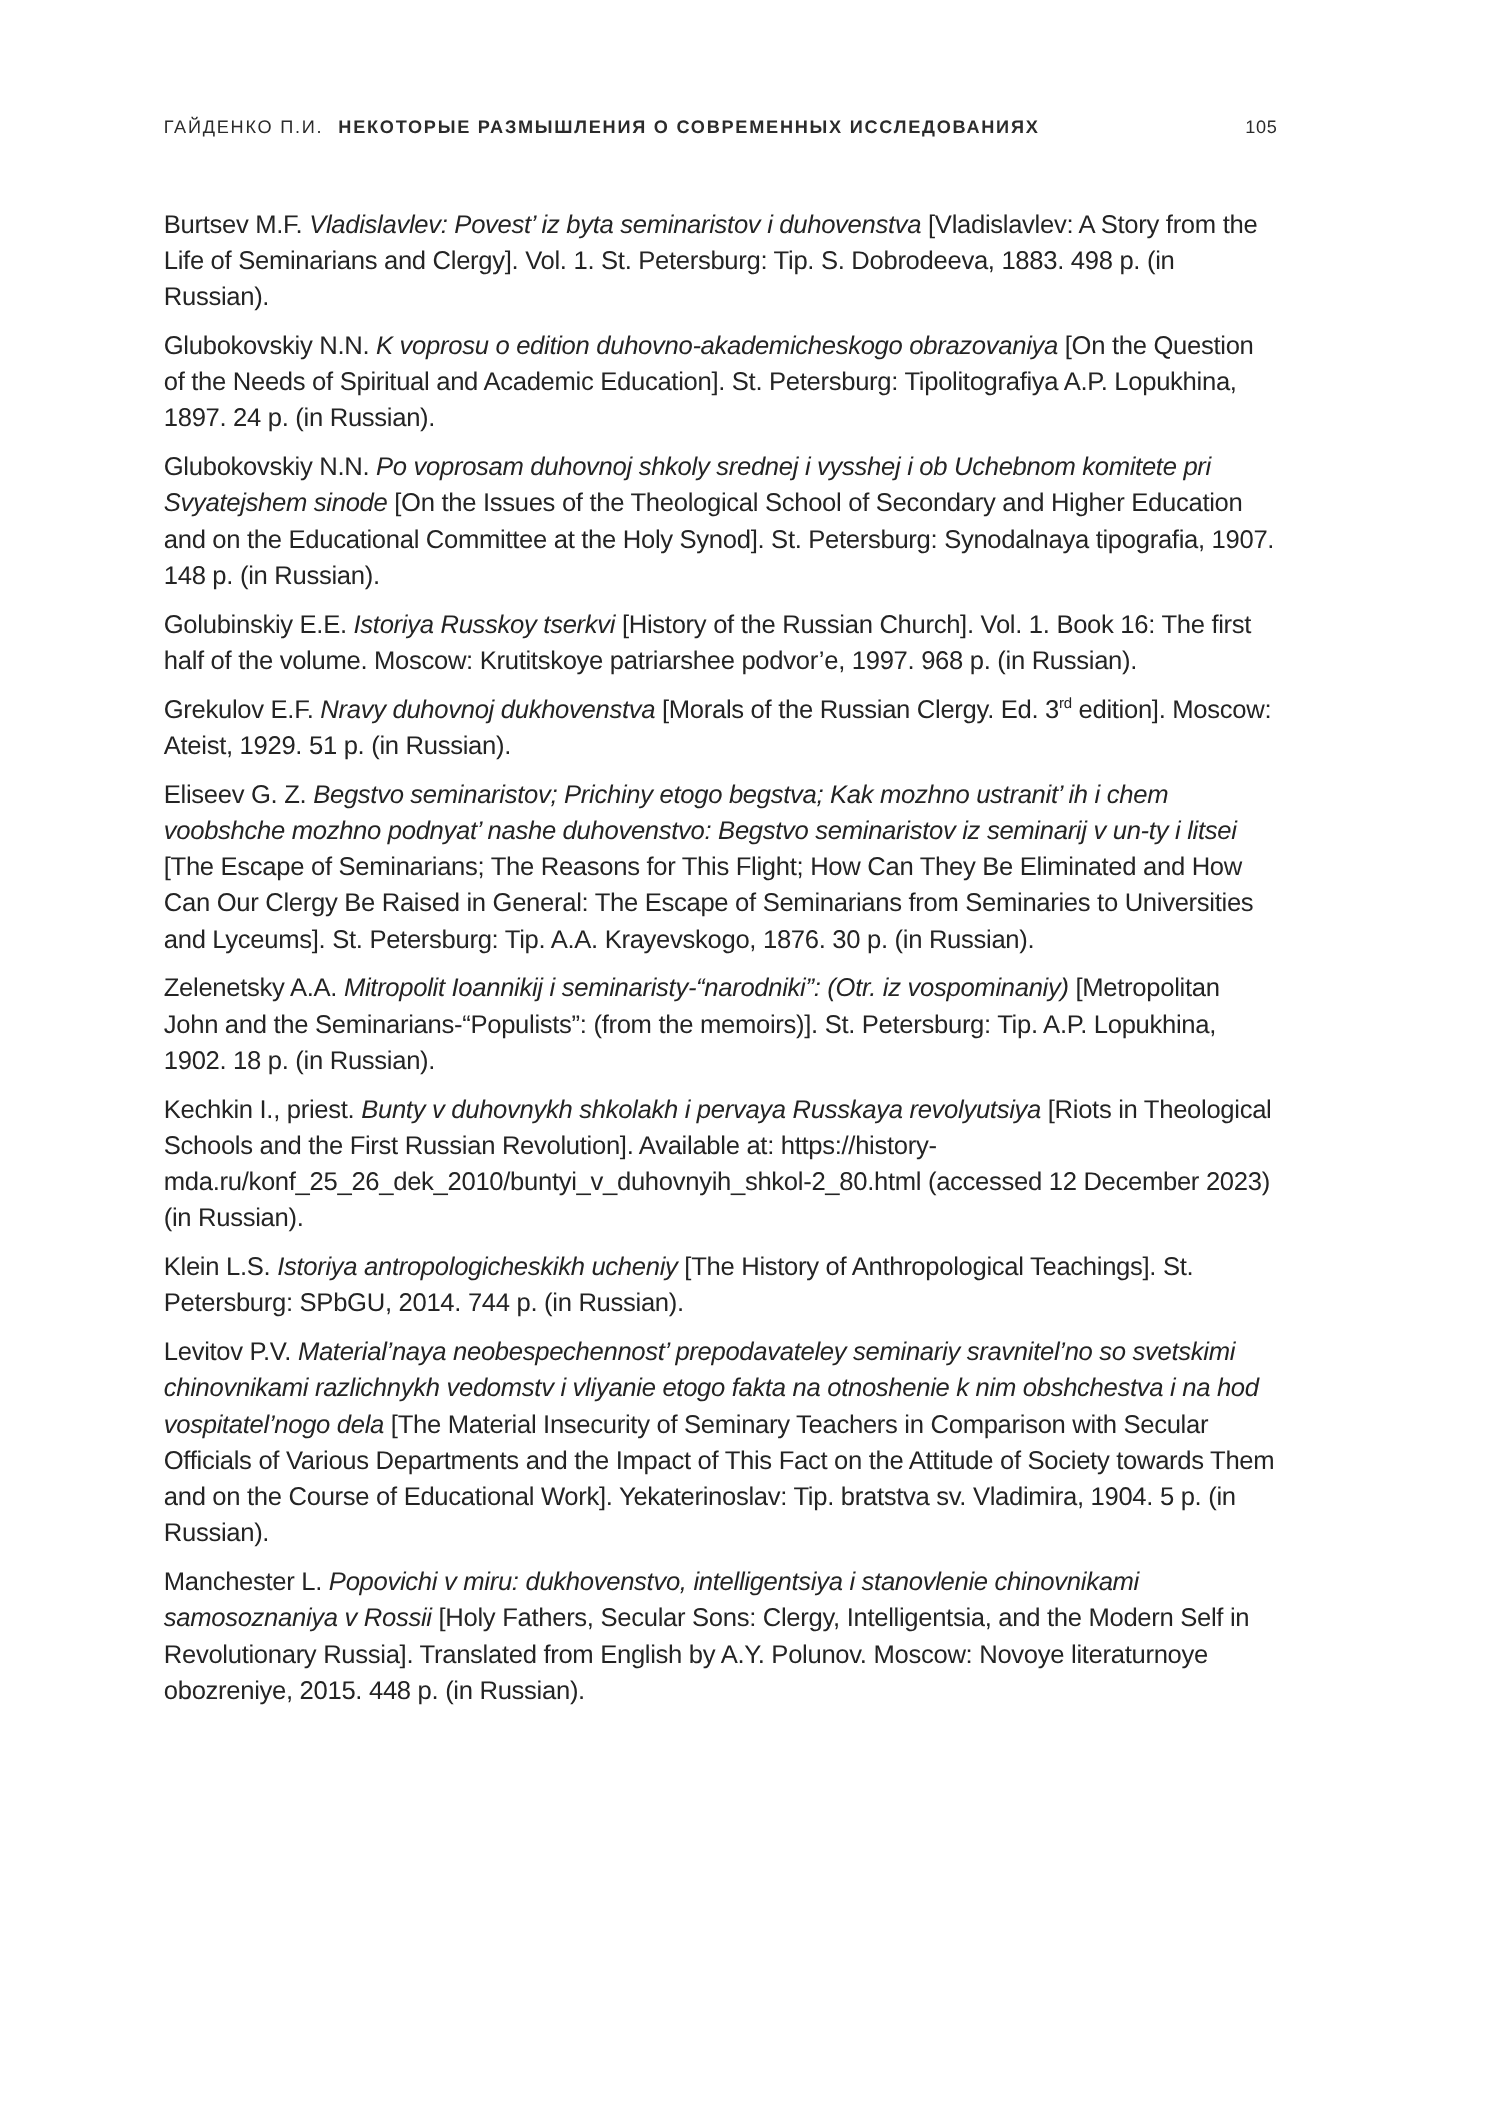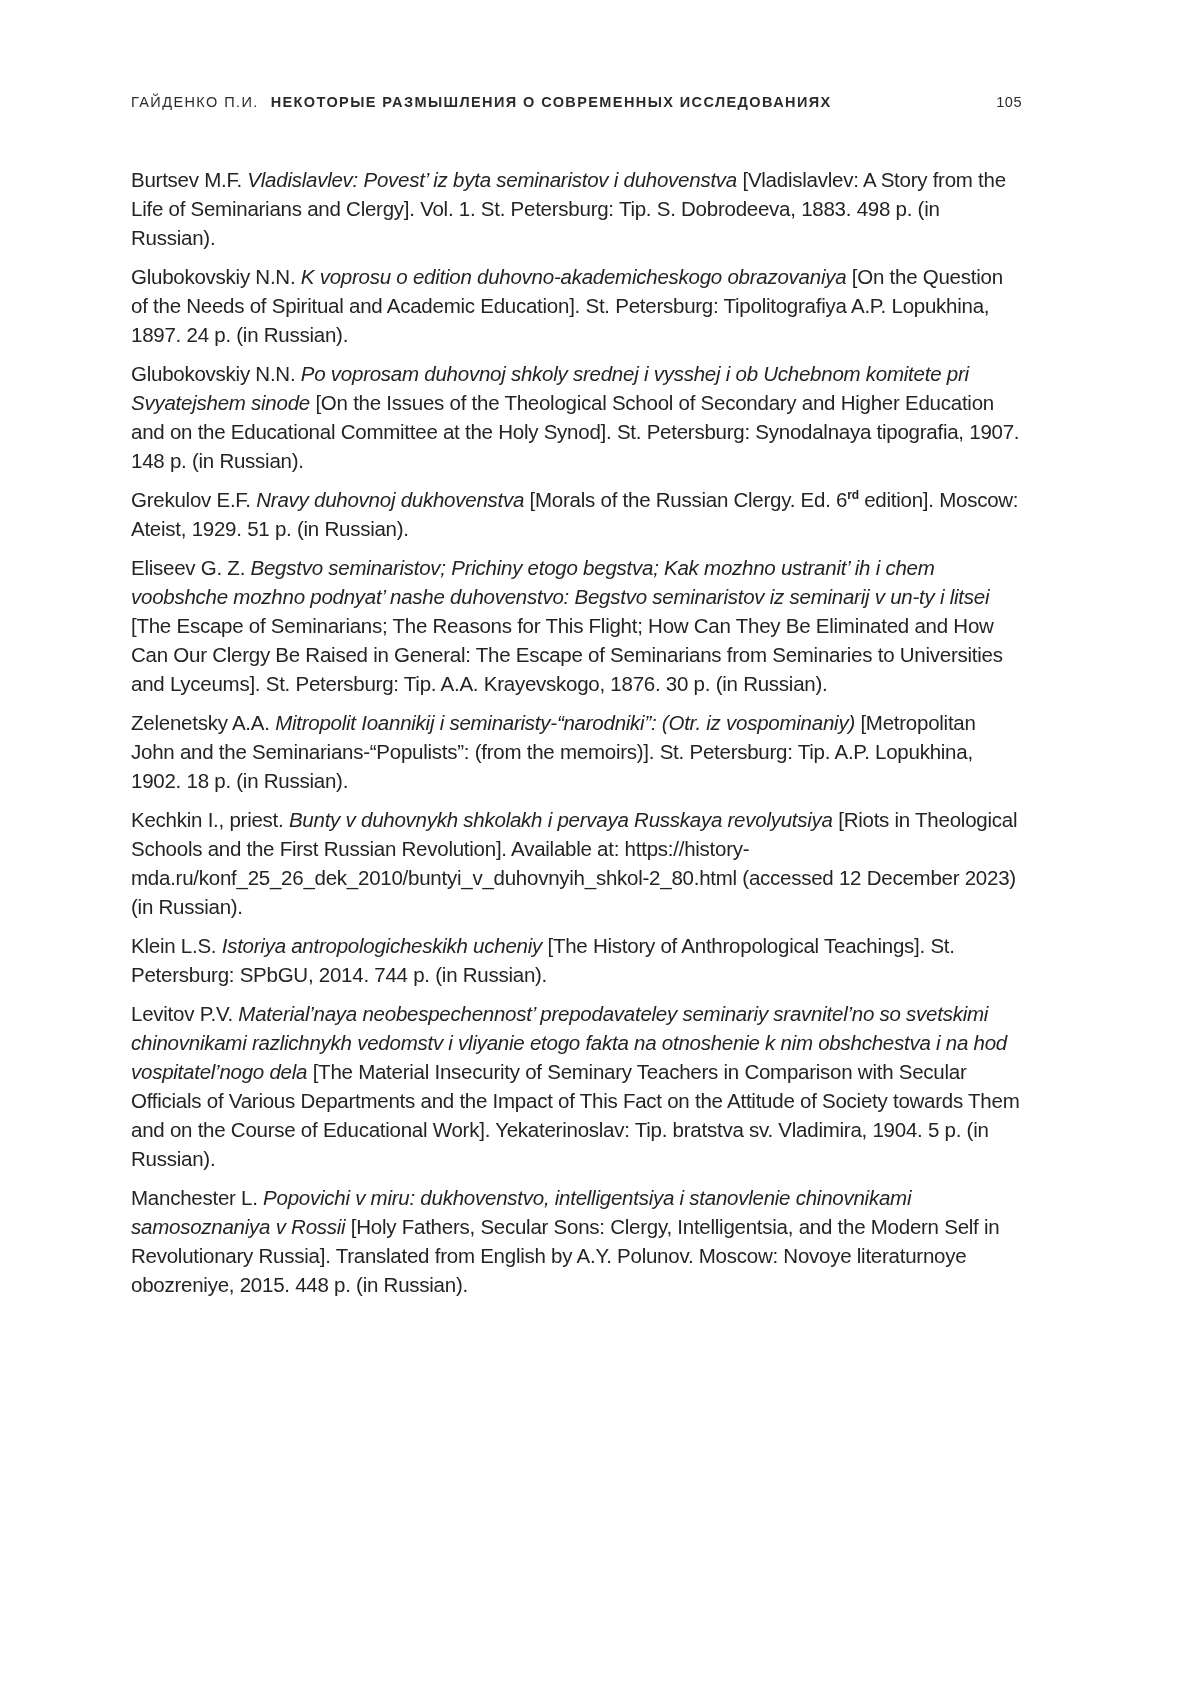--- a/index.html
+++ b/index.html
@@ -54,39 +54,39 @@
     color: #242424;
     text-align: left;
   }
   .ref-entry em {
     font-style: italic;
   }
   .ref-entry sup {
     font-size: 12px;
     line-height: 0;
     vertical-align: super;
-    font-weight: bold;
   }
 </style>
 </head>
 <body>
 
 <div class="page">
   <header class="running-header">
     <div>
       <span class="h-author">ГАЙДЕНКО П.И.</span><span class="h-title">НЕКОТОРЫЕ РАЗМЫШЛЕНИЯ О СОВРЕМЕННЫХ ИССЛЕДОВАНИЯХ</span>
     </div>
     <span class="h-page">105</span>
   </header>
 
   <main class="refs">
       <p class="ref-entry"><span>Burtsev M.F. </span><em>Vladislavlev: Povest’ iz byta seminaristov i duhovenstva </em><span>[Vladislavlev: A Story from the Life of Seminarians and Clergy]. Vol. 1. St. Petersburg: Tip. S. Dobrodeeva, 1883. 498 p. (in Russian).</span></p>
       <p class="ref-entry"><span>Glubokovskiy N.N. </span><em>K voprosu o edition duhovno-akademicheskogo obrazovaniya </em><span>[On the Question of the Needs of Spiritual and Academic Education]. St. Petersburg: Tipolitografiya A.P. Lopukhina, 1897. 24 p. (in Russian).</span></p>
       <p class="ref-entry"><span>Glubokovskiy N.N. </span><em>Po voprosam duhovnoj shkoly srednej i vysshej i ob Uchebnom komitete pri Svyatejshem sinode </em><span>[On the Issues of the Theological School of Secondary and Higher Education and on the Educational Committee at the Holy Synod]. St. Petersburg: Synodalnaya tipografia, 1907. 148 p. (in Russian).</span></p>
-      <p class="ref-entry"><span>Grekulov E.F. </span><em>Nravy duhovnoj dukhovenstva </em><span>[Morals of the Russian Clergy. Ed. 6</span><sup>rd</sup><span> edition]. Moscow: Ateist, 1929. 51 p. (in Russian).</span></p>
+      <p class="ref-entry"><span>Golubinskiy E.E. </span><em>Istoriya Russkoy tserkvi </em><span>[History of the Russian Church]. Vol. 1. Book 16: The first half of the volume. Moscow: Krutitskoye patriarshee podvor’e, 1997. 968 p. (in Russian).</span></p>
+      <p class="ref-entry"><span>Grekulov E.F. </span><em>Nravy duhovnoj dukhovenstva </em><span>[Morals of the Russian Clergy. Ed. 3</span><sup>rd</sup><span> edition]. Moscow: Ateist, 1929. 51 p. (in Russian).</span></p>
       <p class="ref-entry"><span>Eliseev G. Z. </span><em>Begstvo seminaristov; Prichiny etogo begstva; Kak mozhno ustranit’ ih i chem voobshche mozhno podnyat’ nashe duhovenstvo: Begstvo seminaristov iz seminarij v un-ty i litsei </em><span>[The Escape of Seminarians; The Reasons for This Flight; How Can They Be Eliminated and How Can Our Clergy Be Raised in General: The Escape of Seminarians from Seminaries to Universities and Lyceums]. St. Petersburg: Tip. A.A. Krayevskogo, 1876. 30 p. (in Russian).</span></p>
       <p class="ref-entry"><span>Zelenetsky A.A. </span><em>Mitropolit Ioannikij i seminaristy-“narodniki”: (Otr. iz vospominaniy) </em><span>[Metropolitan John and the Seminarians-“Populists”: (from the memoirs)]. St. Petersburg: Tip. A.P. Lopukhina, 1902. 18 p. (in Russian).</span></p>
       <p class="ref-entry"><span>Kechkin I., priest. </span><em>Bunty v duhovnykh shkolakh i pervaya Russkaya revolyutsiya </em><span>[Riots in Theological Schools and the First Russian Revolution]. Available at: https://history-mda.ru/konf_25_26_dek_2010/buntyi_v_duhovnyih_shkol-2_80.html (accessed 12 December 2023) (in Russian).</span></p>
       <p class="ref-entry"><span>Klein L.S. </span><em>Istoriya antropologicheskikh ucheniy </em><span>[The History of Anthropological Teachings]. St. Petersburg: SPbGU, 2014. 744 p. (in Russian).</span></p>
       <p class="ref-entry"><span>Levitov P.V. </span><em>Material’naya neobespechennost’ prepodavateley seminariy sravnitel’no so svetskimi chinovnikami razlichnykh vedomstv i vliyanie etogo fakta na otnoshenie k nim obshchestva i na hod vospitatel’nogo dela </em><span>[The Material Insecurity of Seminary Teachers in Comparison with Secular Officials of Various Departments and the Impact of This Fact on the Attitude of Society towards Them and on the Course of Educational Work]. Yekaterinoslav: Tip. bratstva sv. Vladimira, 1904. 5 p. (in Russian).</span></p>
       <p class="ref-entry"><span>Manchester L. </span><em>Popovichi v miru: dukhovenstvo, intelligentsiya i stanovlenie chinovnikami samosoznaniya v Rossii </em><span>[Holy Fathers, Secular Sons: Clergy, Intelligentsia, and the Modern Self in Revolutionary Russia]. Translated from English by A.Y. Polunov. Moscow: Novoye literaturnoye obozreniye, 2015. 448 p. (in Russian).</span></p>
     </main>
 </div>
 
 </body></html>

